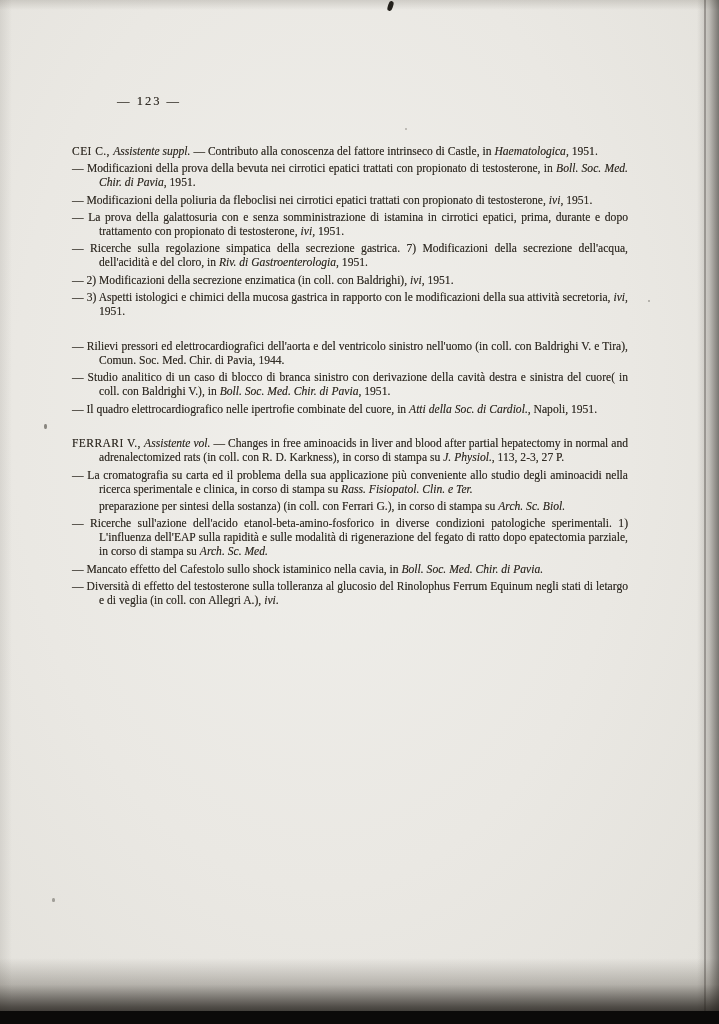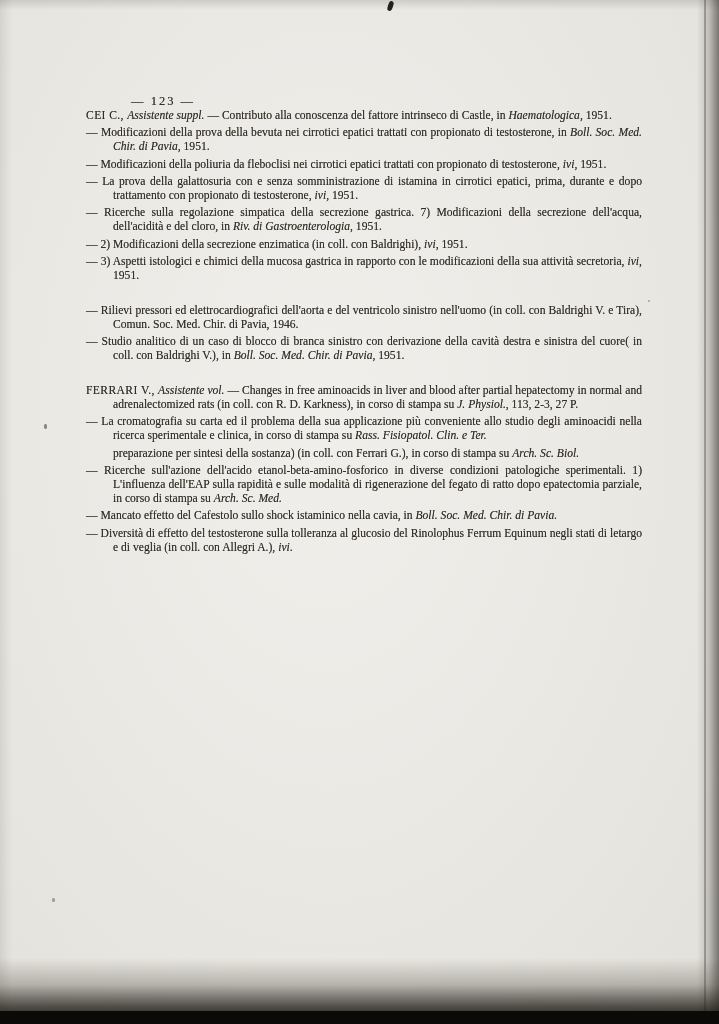--- a/index.html
+++ b/index.html
@@ -23,31 +23,31 @@
     background:linear-gradient(to bottom, rgba(60,55,48,0) 0%, rgba(70,64,55,0.30) 40%, rgba(38,34,29,0.78) 74%, #14120f 100%);}
   .black-strip{position:absolute;left:0;right:0;bottom:0;height:13px;background:#0b0a09;}
   .speck{position:absolute;background:#3a362f;border-radius:40%;}
   .speck.s1{left:388px;top:1px;width:5px;height:10px;transform:rotate(18deg);background:#23201b;}
   .speck.s2{left:44px;top:424px;width:3px;height:5px;opacity:.55;}
   .speck.s3{left:52px;top:898px;width:3px;height:4px;opacity:.4;}
   .speck.s4{left:648px;top:300px;width:2px;height:2px;opacity:.35;}
   .speck.s5{left:405px;top:128px;width:2px;height:2px;opacity:.3;}
 
   .content{
-    position:absolute;left:86px;top:95px;width:556px;
+    position:absolute;left:72px;top:95px;width:556px;
     color:#322d26;
     font-size:11.6px;line-height:13.9px;
     text-shadow:0 0 0.4px rgba(45,40,32,0.55);
   }
   .pageno{
     margin-left:45px;
     font-size:12.5px;
     letter-spacing:2px;
   }
-  .sections{}
+  .sections{margin-top:36px;}
   .section{margin-bottom:21px;}
   .section:last-child{margin-bottom:0;}
   p.entry{
     margin:0 0 3.5px 0;
     padding-left:27px;
     text-indent:-27px;
     text-align:justify;
   }
   p.entry.continuation{
     text-indent:0;
@@ -68,22 +68,23 @@
       <div class="section">
         <p class="entry"><span class="author">CEI C., </span><i>Assistente suppl.</i> — <span>Contributo alla conoscenza del fattore intrinseco di Castle, in </span><i>Haematologica</i><span>, 1951.</span></p>
         <p class="entry">— <span>Modificazioni della prova della bevuta nei cirrotici epatici trattati con propionato di testosterone, in </span><i>Boll. Soc. Med. Chir. di Pavia</i><span>, 1951.</span></p>
         <p class="entry">— <span>Modificazioni della poliuria da fleboclisi nei cirrotici epatici trattati con propionato di testosterone, </span><i>ivi</i><span>, 1951.</span></p>
         <p class="entry">— <span>La prova della galattosuria con e senza somministrazione di istamina in cirrotici epatici, prima, durante e dopo trattamento con propionato di testosterone, </span><i>ivi</i><span>, 1951.</span></p>
         <p class="entry">— <span>Ricerche sulla regolazione simpatica della secrezione gastrica. 7) Modificazioni della secrezione dell'acqua, dell'acidità e del cloro, in </span><i>Riv. di Gastroenterologia</i><span>, 1951.</span></p>
         <p class="entry">— <span>2) Modificazioni della secrezione enzimatica (in coll. con Baldrighi), </span><i>ivi</i><span>, 1951.</span></p>
         <p class="entry">— <span>3) Aspetti istologici e chimici della mucosa gastrica in rapporto con le modificazioni della sua attività secretoria, </span><i>ivi</i><span>, 1951.</span></p>
       </div>
       <div class="section">
-        <p class="entry">— <span>Rilievi pressori ed elettrocardiografici dell'aorta e del ventricolo sinistro nell'uomo (in coll. con Baldrighi V. e Tira), Comun. Soc. Med. Chir. di Pavia, 1946.</span></p>
+        <p class="entry">— <span>Rilievi pressori ed elettrocardiografici dell'aorta e del ventricolo sinistro nell'uomo (in coll. con Baldrighi V. e Tira), Comun. Soc. Med. Chir. di Pavia, 1944.</span></p>
         <p class="entry">— <span>Studio analitico di un caso di blocco di branca sinistro con derivazione della cavità destra e sinistra del cuore( in coll. con Baldrighi V.), in </span><i>Boll. Soc. Med. Chir. di Pavia</i><span>, 1951.</span></p>
+        <p class="entry">— <span>Il quadro elettrocardiografico nelle ipertrofie combinate del cuore, in </span><i>Atti della Soc. di Cardiol.</i><span>, Napoli, 1951.</span></p>
       </div>
       <div class="section">
         <p class="entry"><span class="author">FERRARI V., </span><i>Assistente vol.</i> — <span>Changes in free aminoacids in liver and blood after partial hepatectomy in normal and adrenalectomized rats (in coll. con R. D. Karkness), in corso di stampa su </span><i>J. Physiol.</i><span>, 113, 2-3, 27 P.</span></p>
         <p class="entry">— <span>La cromatografia su carta ed il problema della sua applicazione più conveniente allo studio degli aminoacidi nella ricerca sperimentale e clinica, in corso di stampa su </span><i>Rass. Fisiopatol. Clin. e Ter.</i></p>
         <p class="entry continuation"><span>preparazione per sintesi della sostanza) (in coll. con Ferrari G.), in corso di stampa su </span><i>Arch. Sc. Biol.</i></p>
         <p class="entry">— <span>Ricerche sull'azione dell'acido etanol-beta-amino-fosforico in diverse condizioni patologiche sperimentali. 1) L'influenza dell'EAP sulla rapidità e sulle modalità di rigenerazione del fegato di ratto dopo epatectomia parziale, in corso di stampa su </span><i>Arch. Sc. Med.</i></p>
         <p class="entry">— <span>Mancato effetto del Cafestolo sullo shock istaminico nella cavia, in </span><i>Boll. Soc. Med. Chir. di Pavia.</i></p>
         <p class="entry">— <span>Diversità di effetto del testosterone sulla tolleranza al glucosio del Rinolophus Ferrum Equinum negli stati di letargo e di veglia (in coll. con Allegri A.), </span><i>ivi</i><span>.</span></p>
       </div>
     </div>

